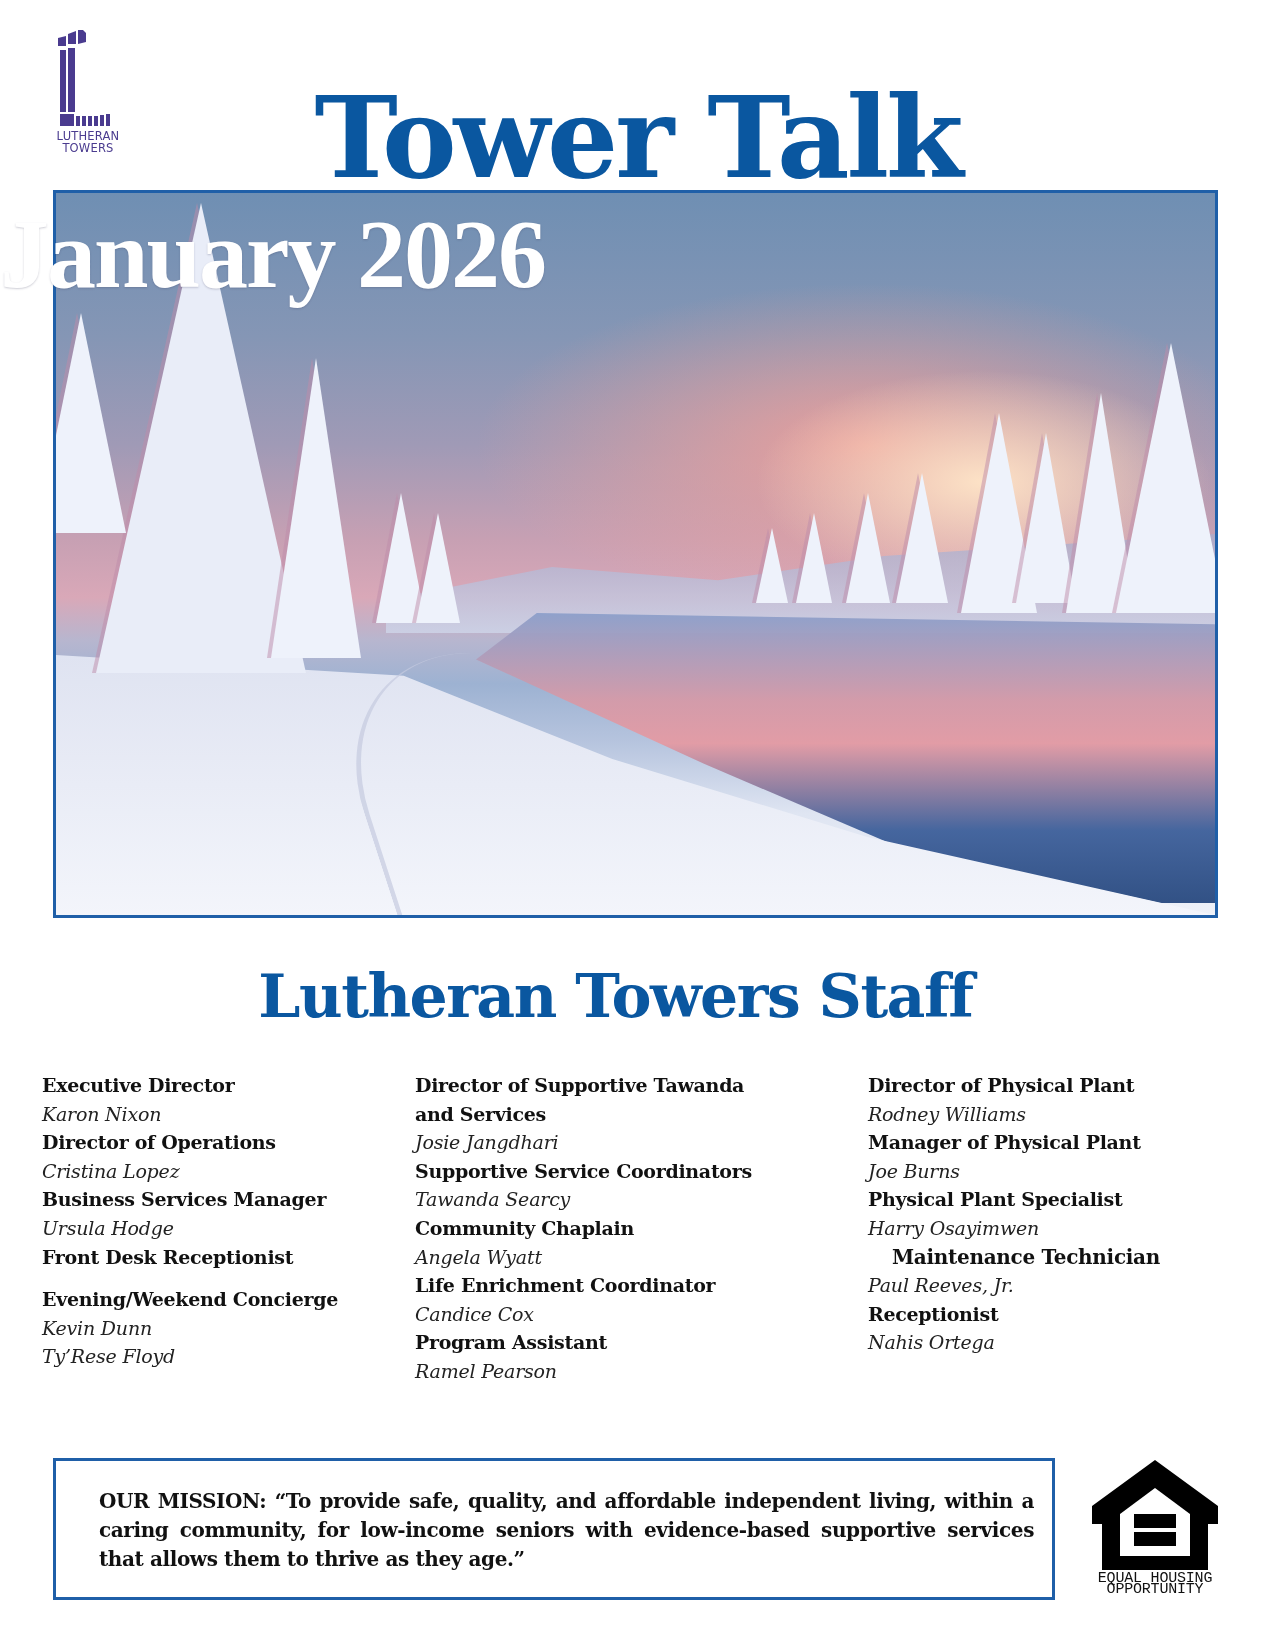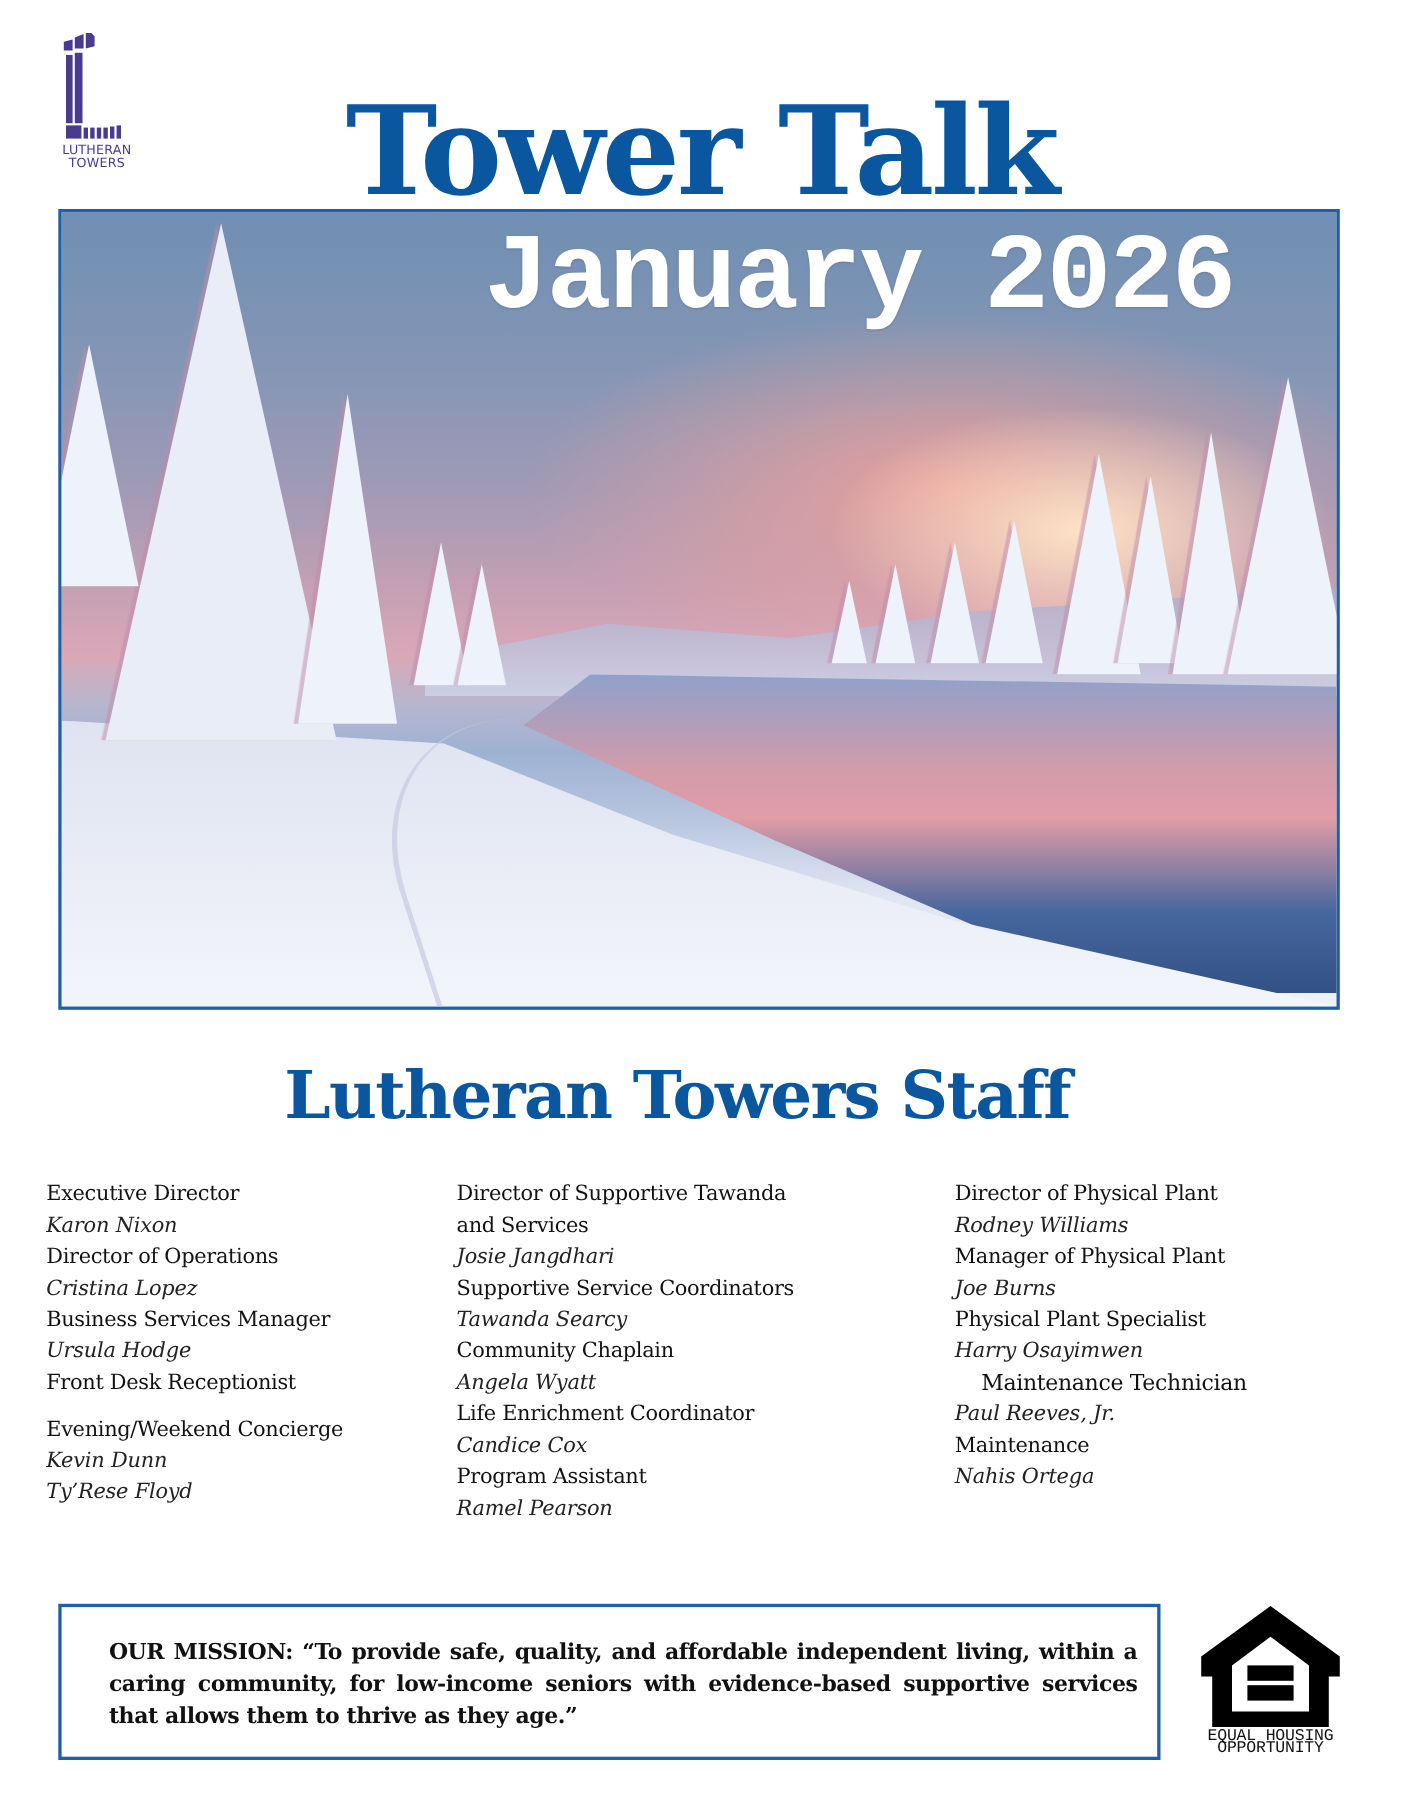--- a/index.html
+++ b/index.html
@@ -32,28 +32,28 @@
     opacity:0.8;
   }
   #photo .tree { position:absolute; width:0; height:0; border-left:solid transparent; border-right:solid transparent; border-bottom:solid #eef2fb; filter:drop-shadow(-4px 0 0 rgba(190,140,170,0.5)); }
   #photo .snow { position:absolute; left:0; bottom:0; width:100%; height:260px;
     background: linear-gradient(180deg, #dfe3f1, #f3f5fb);
     clip-path: polygon(0 0, 30% 8%, 48% 40%, 70% 70%, 100% 100%, 0 100%);
   }
   #photo .path { position:absolute; left:300px; top:460px; width:260px; height:270px;
     border-left:5px solid #c6cbe0; border-radius:60% 0 0 0; transform:skewX(18deg); opacity:0.7; }
 
-  #month { left:0; width:1122px; top:196px; text-align:right; font-family:Liberation Mono, monospace; font-weight:bold; font-size:98px; line-height:116px; color:#ffffff; letter-spacing:-2px; text-shadow:0 1px 2px rgba(60,60,90,0.25); }
+  #month { left:0; width:1122px; top:196px; text-align:left; font-family:Liberation Serif, serif; font-weight:bold; font-size:98px; line-height:116px; color:#ffffff; letter-spacing:-2px; text-shadow:0 1px 2px rgba(60,60,90,0.25); }
 
   
   #staff-heading { left:0; width:1231px; top:958px; text-align:center; font-family:"DejaVu Serif", serif; font-weight:bold; font-size:60px; line-height:76px; color:#0a57a0; letter-spacing:-1.5px; }
 
   
   .col { position:absolute; top:1071px; font-size:19px; line-height:28.6px; }
-  .col .role { font-family:"DejaVu Serif", serif; font-weight:normal; color:#111; white-space:nowrap; letter-spacing:-0.3px; }
+  .col .role { font-family:"DejaVu Serif", serif; font-weight:bold; color:#111; white-space:nowrap; letter-spacing:-0.3px; }
   .col .name { font-family:"DejaVu Serif", serif; font-style:italic; color:#222; white-space:nowrap; letter-spacing:-0.2px; }
   .col .gap { height:14px; }
   #col1 { left:42px; }
   #col2 { left:415px; }
   #col3 { left:868px; }
 
   
   #mission { left:53px; top:1458px; width:1002px; height:142px; border:3px solid #1f5fa8; box-sizing:border-box; padding:26px 18px 0 22px; }
   #mission-text { font-family:"DejaVu Serif", serif; font-weight:bold; font-size:20px; line-height:29px; color:#111; text-align:justify; text-align-last:left; letter-spacing:-0.4px;margin-left:21px; }
 
@@ -146,21 +146,21 @@
 
 <div id="col3" class="col">
   <div class="role">Director of Physical Plant</div>
   <div class="name">Rodney Williams</div>
   <div class="role">Manager of Physical Plant</div>
   <div class="name">Joe Burns</div>
   <div class="role">Physical Plant Specialist</div>
   <div class="name">Harry Osayimwen</div>
   <div class="role" style="font-size:20px;margin-left:24px;">Maintenance Technician</div>
   <div class="name">Paul Reeves, Jr.</div>
-  <div class="role">Maintenance</div>
+  <div class="role">Receptionist</div>
   <div class="name">Nahis Ortega</div>
 </div>
 
 <div id="mission" class="abs">
   <div id="mission-text">OUR MISSION: “To provide safe, quality, and affordable independent  living, within a caring community, for low-income seniors with evidence-based supportive services that allows them to thrive as they age.”</div>
 </div>
 
 <div id="eho" class="abs">
   <svg width="130" height="115" viewBox="0 0 130 115">
     <polygon points="65,2 128,48 128,66 118,66 118,112 12,112 12,66 2,66 2,48" fill="#000"></polygon>

